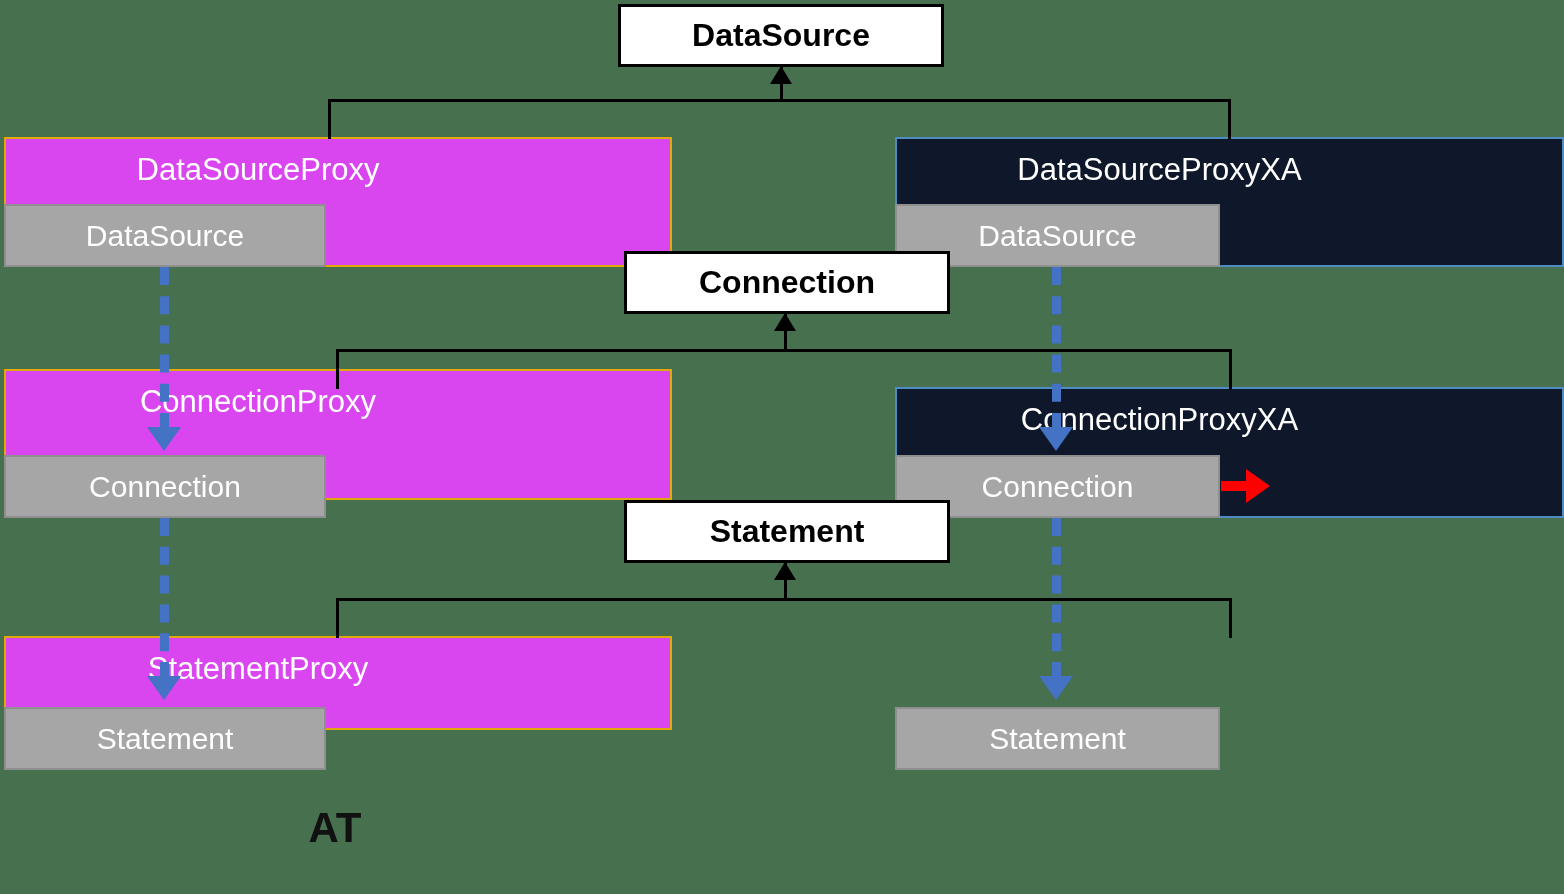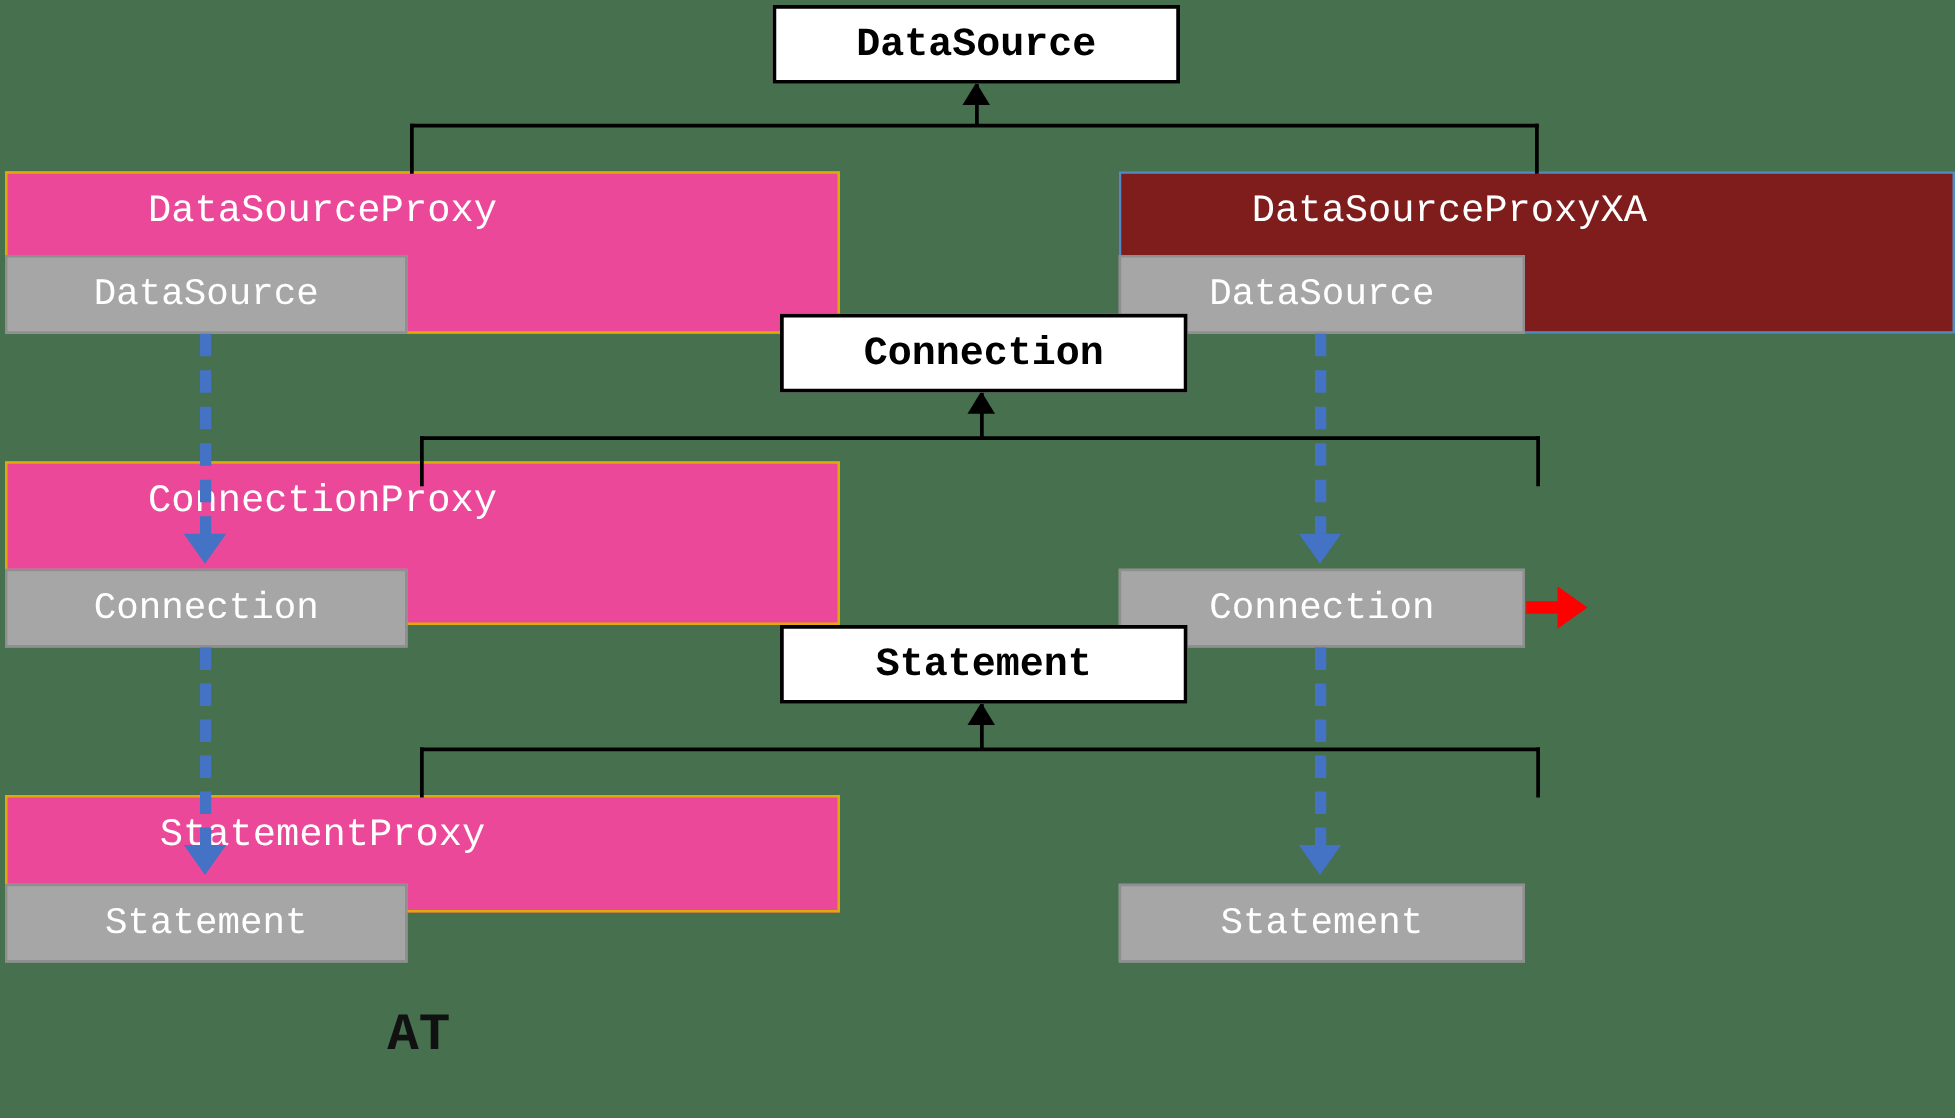--- a/index.html
+++ b/index.html
@@ -5,21 +5,21 @@
   html, body {
     margin: 0;
     padding: 0;
     background: #46704e;
   }
   #canvas {
     position: relative;
     width: 1564px;
     height: 894px;
     background: #46704e;
-    font-family: Liberation Mono, monospace;
+    font-family: Liberation Sans, sans-serif;
     overflow: hidden;
   }
 
   
   .iface-box {
     position: absolute;
     background: #ffffff;
     border: 3px solid #000000;
     box-sizing: border-box;
     display: flex;
@@ -31,25 +31,25 @@
     z-index: 40;
   }
 
   
   .proxy-block {
     position: absolute;
     box-sizing: border-box;
     z-index: 10;
   }
   .proxy-block.at {
-    background: #ec4899;
+    background: #d946ef;
     border: 2px solid #e0aa06;
   }
   .proxy-block.xa {
-    background: #7f1d1d;
+    background: #0f172a;
     border: 2px solid #4f8cc2;
     padding-left: 44px;
   }
   .proxy-title {
     position: absolute;
     top: 14px;
     left: 0;
     right: 0;
     text-align: center;
     color: #ffffff;
@@ -195,20 +195,23 @@
   <div class="vline" style="left:336px; top:349px; height:40px;"></div>
   <div class="vline" style="left:1229px; top:349px; height:40px;"></div>
 
   <div class="proxy-block at" style="left:4px; top:369px; width:668px; height:131px;">
     <div class="proxy-title shift-left">ConnectionProxy</div>
   </div>
   <div class="member-box" style="left:4px; top:455px; width:322px; height:63px;">
     <span>Connection</span>
   </div>
 
+  <div class="proxy-block xa" style="left:895px; top:387px; width:669px; height:131px;">
+    <div class="proxy-title shift-left-xa">ConnectionProxyXA</div>
+  </div>
   <div class="member-box" style="left:895px; top:455px; width:325px; height:63px;">
     <span>Connection</span>
   </div>
 
   <div class="red-dash" style="left:1221px; top:481px; width:38px;"></div>
   <div class="red-arrowhead" style="left:1246px; top:469px;"></div>
 
   <div class="vline" style="left:784px; top:563px; height:37px;"></div>
   <div class="up-arrowhead" style="left:774px; top:562px;"></div>
   <div class="hline" style="left:336px; top:598px; width:896px;"></div>

